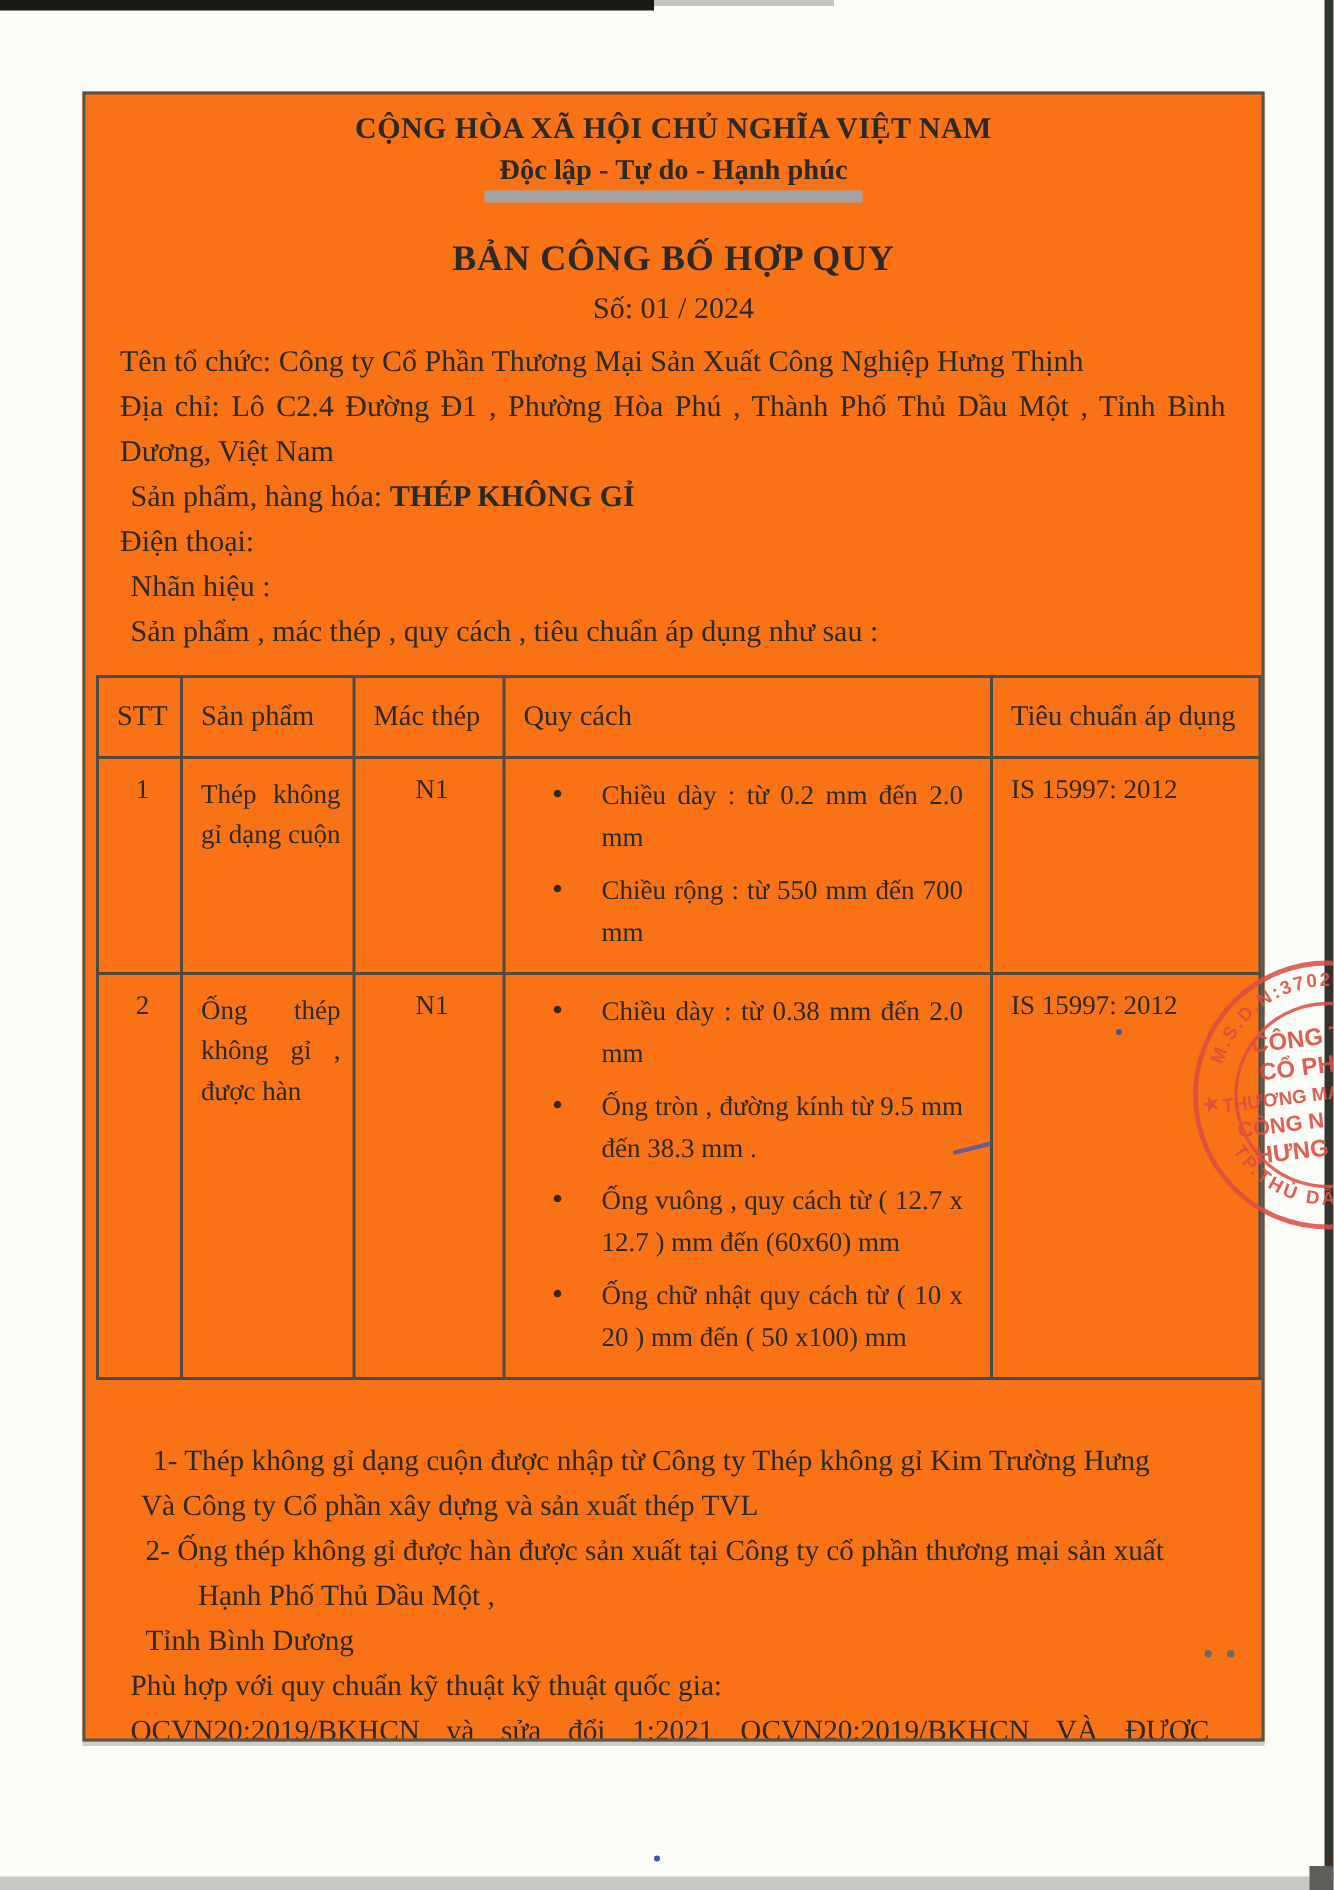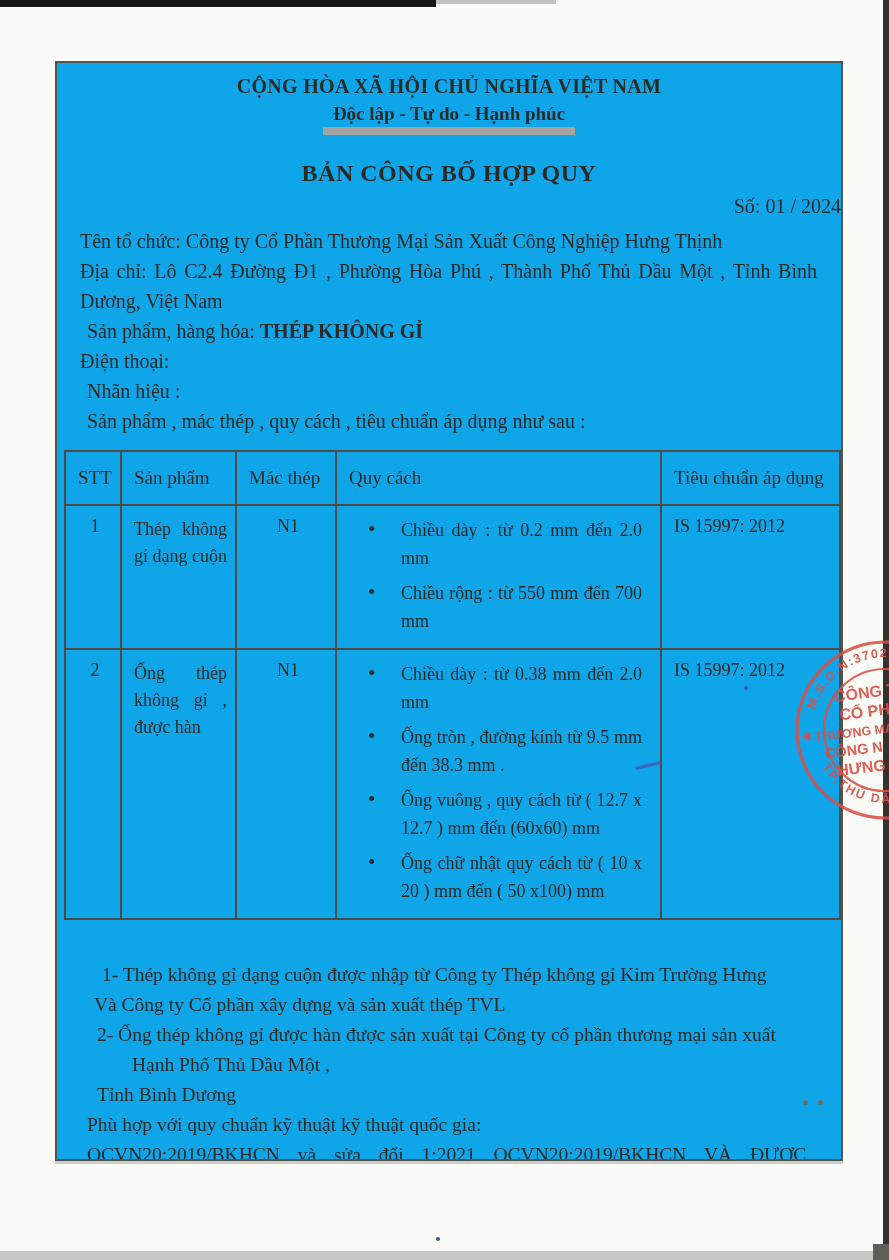--- a/index.html
+++ b/index.html
@@ -12,30 +12,30 @@
   
   .band-top{position:absolute;left:0;top:0;width:436px;height:7px;background:#181816;}
   .band-top2{position:absolute;left:436px;top:0;width:120px;height:4px;background:#8a8a86;opacity:.5;}
   .band-right{position:absolute;right:0;top:0;width:6px;height:1260px;background:#32322f;}
   .band-bottom{position:absolute;left:0;bottom:0;width:889px;height:9px;background:#c9c9c4;}
   .band-corner{position:absolute;right:0;bottom:0;width:16px;height:16px;background:#5f5f5a;}
 
   
   .doc-box{
     position:absolute;left:55px;top:61px;width:788px;height:1100px;
-    border:2px solid #55554f;background:#0ea5e9;
+    border:2px solid #55554f;background:#f97316;
     box-shadow:0 3px 0 rgba(120,120,115,.35);
     box-sizing:border-box;overflow:hidden;
   }
 
   .hdr-national{margin-top:12px;text-align:center;font-size:20px;font-weight:bold;letter-spacing:.3px;}
   .motto{margin-top:5px;text-align:center;font-size:19px;font-weight:bold;}
   .motto span{display:inline-block;border-bottom:8px solid #a3a3a3;padding:0 10px 2px 10px;text-align:center;}
   .doc-title{margin-top:25px;text-align:center;font-size:24px;font-weight:bold;letter-spacing:.5px;}
-  .doc-num{margin-top:8px;text-align:right;font-size:20px;}
+  .doc-num{margin-top:8px;text-align:center;font-size:20px;}
 
   .info{margin:8px 24px 0 23px;font-size:20px;line-height:30px;}
   .info .ln{text-align:justify;}
   .info .sub{margin-left:7px;}
   .bold{font-weight:bold;}
 
   table.spec{
     margin:14px 0 0 7px;border-collapse:collapse;table-layout:fixed;
     width:775px;font-size:18px;
   }

